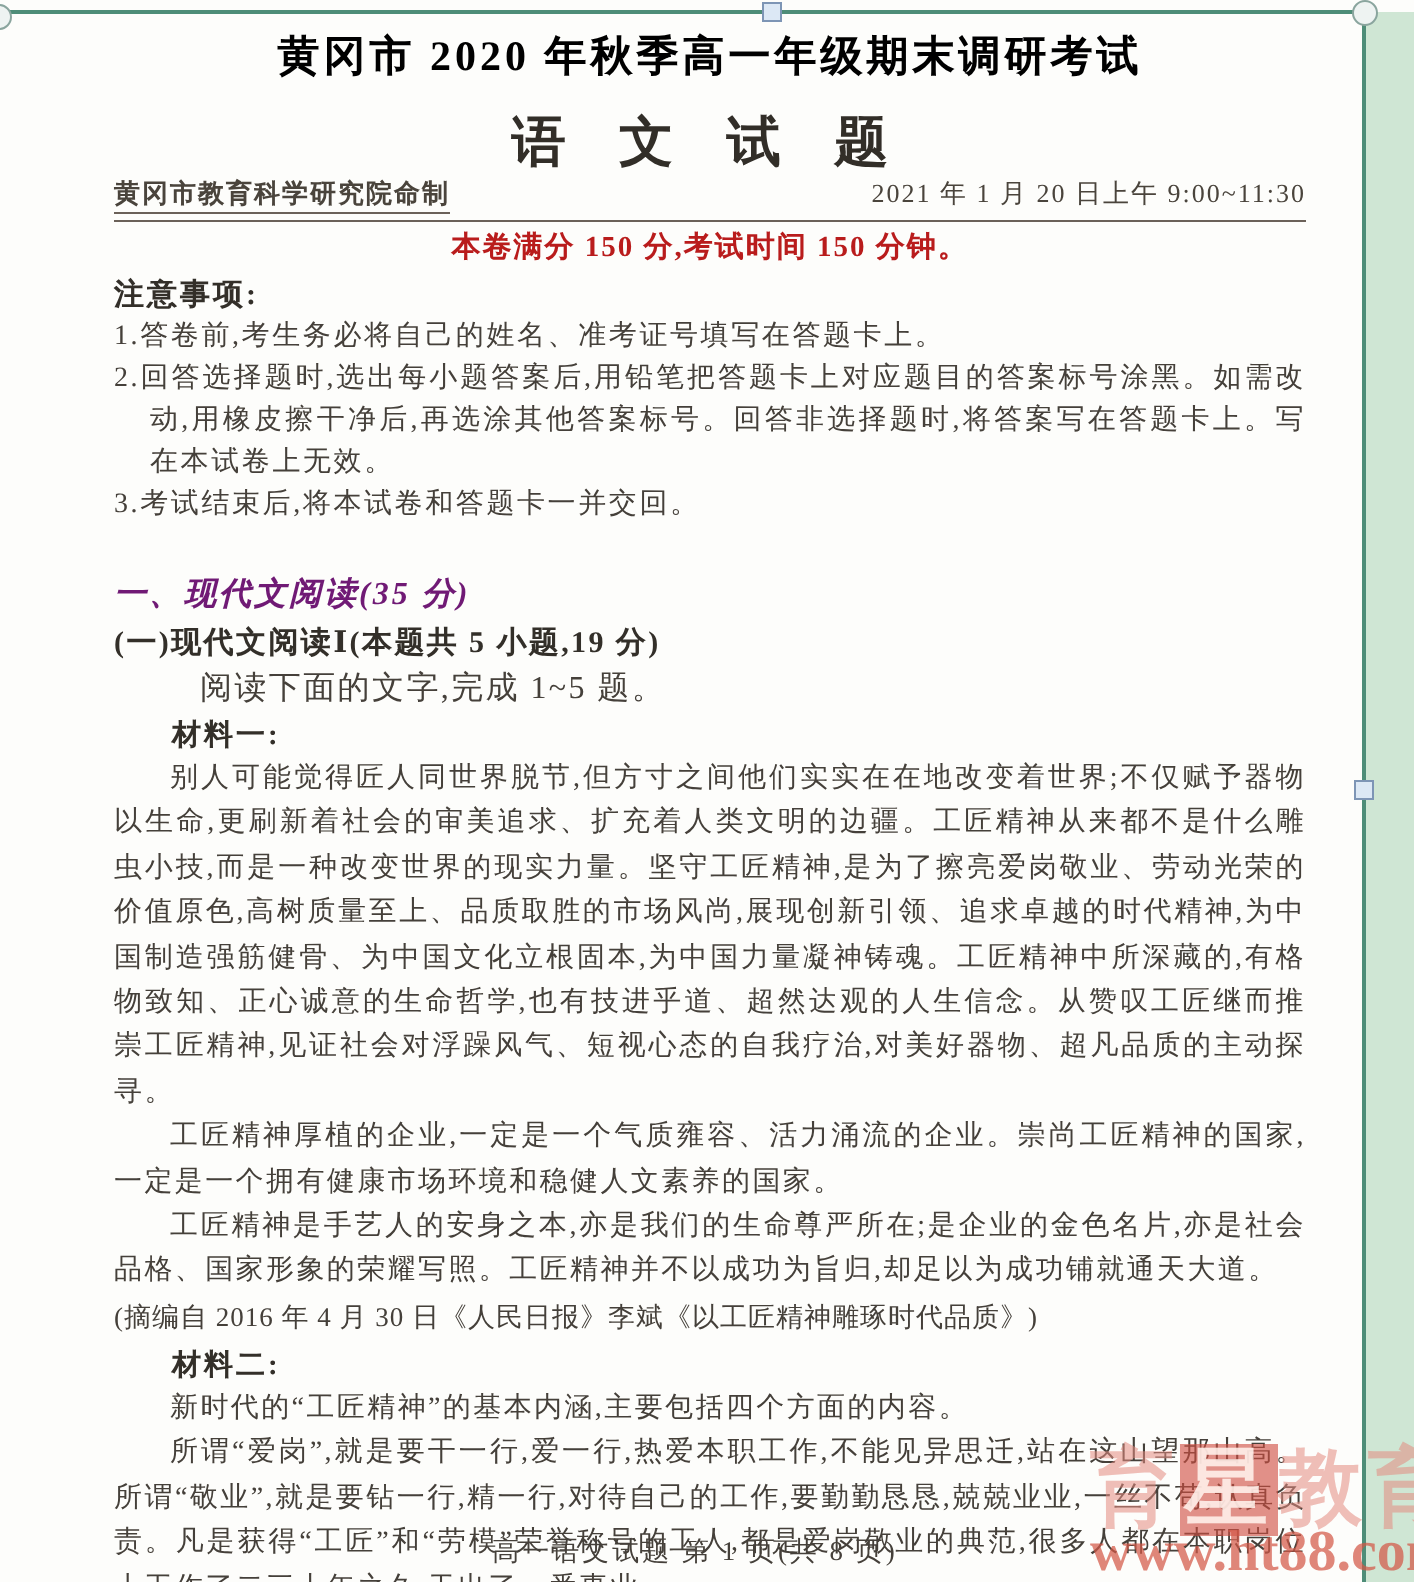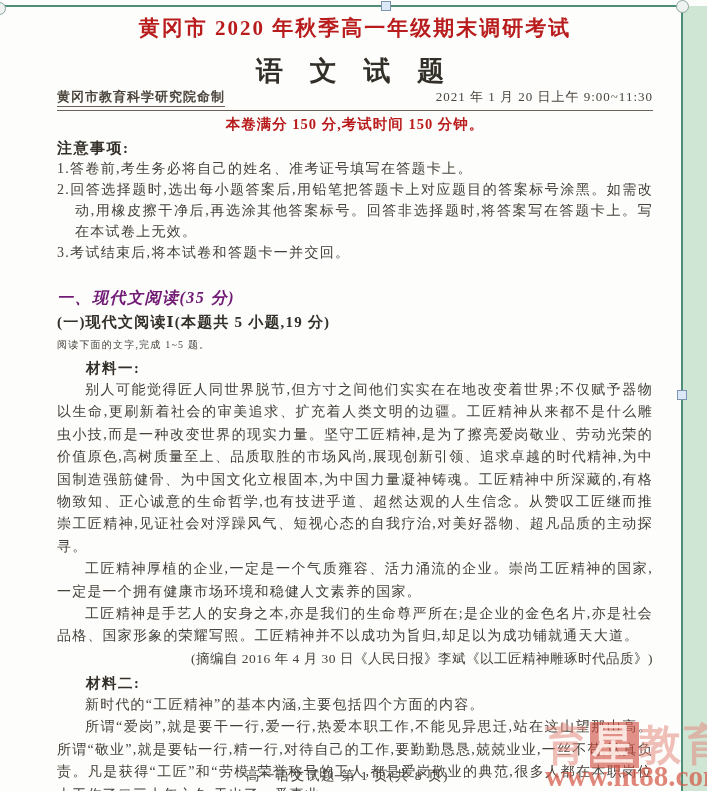--- a/index.html
+++ b/index.html
@@ -28,21 +28,21 @@
   .h-top-left   { left:-7px;  top:2px; }
   .h-top-right  { left:676px; top:0; }
   .h-top-center { left:381px; top:1px; }
   .h-right-mid  { left:677px; top:390px; }
 
   .content { position:absolute; left:57px; top:0; width:596px; }
 
   .exam-title {
     margin-top:14px; text-align:center;
     font-size:21px; line-height:28px; font-weight:bold;
-    letter-spacing:2px; color:#b91c1c;
+    letter-spacing:2px; color:#000000;
   }
   .subject-title {
     margin-top:12px; text-align:center;
     font-size:27px; line-height:34px; font-weight:bold;
     letter-spacing:10px; color:#322e28;
   }
   .info-row {
     margin-top:0; display:flex; justify-content:space-between; align-items:flex-start;
     font-size:13px; letter-spacing:1px; padding-bottom:3px;
     border-bottom:1.5px solid #6b6159; color:#4a443c;
@@ -64,33 +64,33 @@
 
   .section-heading {
     margin-top:24px; font-size:16px; line-height:21px;
     font-weight:bold; letter-spacing:1.5px; color:#701a75;font-style:italic;
   }
   .section-subheading {
     margin-top:4px; font-size:15px; line-height:20px;
     font-weight:bold; letter-spacing:1.2px; color:#332f29;
   }
   .section-instruction {
-    margin-top:3px; font-size:10px; line-height:20px; letter-spacing:1.2px;
+    margin-top:3px; font-size:16px; line-height:20px; letter-spacing:1.2px;margin-left:43px;
   }
 
   .material-label {
     margin-top:3px; font-size:14.5px; line-height:21px;
     font-weight:bold; letter-spacing:1.5px; text-indent:2em; color:#332f29;
   }
   .body-par {
     margin:0; font-size:14px; line-height:22.4px; letter-spacing:1.2px;
     text-align:justify; text-indent:2em;
   }
   .attribution {
-    font-size:13.5px; line-height:22px; letter-spacing:0.5px; text-align:right;
+    font-size:13.5px; line-height:22px; letter-spacing:0.5px; 
   }
 
   .page-footer {
     position:absolute; left:12px; right:24px; bottom:6px; text-align:center;
     font-size:13.5px; letter-spacing:1.5px; color:#45403a;
   }
 
   
   .watermark { position:absolute; left:545px; bottom:0; z-index:5; pointer-events:none; }
   .wm-name {

